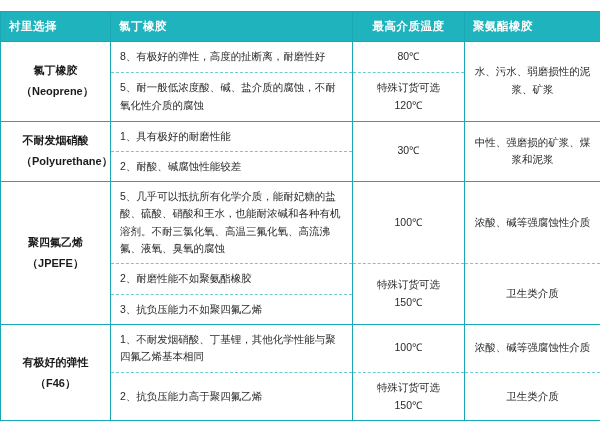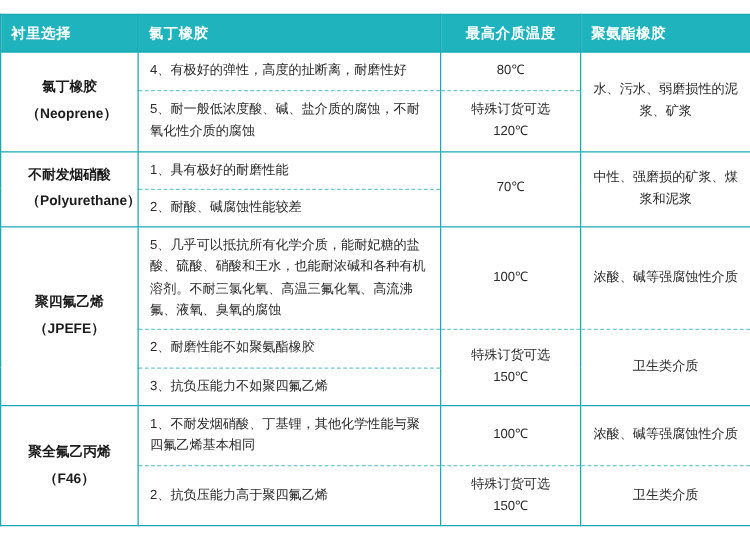--- a/index.html
+++ b/index.html
@@ -109,21 +109,21 @@
       </tr>
     </thead>
     <tbody>
 
       <tr>
         <td class="name" rowspan="2">
           <span class="txt">氯丁橡胶
 （Neoprene）</span>
         </td>
         <td class="feature dash-bottom">
-          <span class="txt">4、有极好的弹性，高度的扯断离，耐磨性好</span>
+          <span class="txt">8、有极好的弹性，高度的扯断离，耐磨性好</span>
         </td>
         <td class="temp dash-bottom">
           <span class="txt">80℃</span>
         </td>
         <td class="scope" rowspan="2">
           <span class="txt">水、污水、弱磨损性的泥浆、矿浆</span>
         </td>
       </tr>
       <tr>
         <td class="feature dash-top">
@@ -137,21 +137,21 @@
 
       <tr>
         <td class="name" rowspan="2">
           <span class="txt">不耐发烟硝酸
 （Polyurethane）</span>
         </td>
         <td class="feature dash-bottom">
           <span class="txt">1、具有极好的耐磨性能</span>
         </td>
         <td class="temp" rowspan="2">
-          <span class="txt">70℃</span>
+          <span class="txt">30℃</span>
         </td>
         <td class="scope" rowspan="2">
           <span class="txt">中性、强磨损的矿浆、煤浆和泥浆</span>
         </td>
       </tr>
       <tr>
         <td class="feature dash-top">
           <span class="txt">2、耐酸、碱腐蚀性能较差</span>
         </td>
       </tr>
@@ -184,21 +184,21 @@
         </td>
       </tr>
       <tr>
         <td class="feature dash-top">
           <span class="txt">3、抗负压能力不如聚四氟乙烯</span>
         </td>
       </tr>
 
       <tr>
         <td class="name" rowspan="2">
-          <span class="txt">聚全氟乙丙烯
+          <span class="txt">有极好的弹性
 （F46）</span>
         </td>
         <td class="feature dash-bottom">
           <span class="txt">1、不耐发烟硝酸、丁基锂，其他化学性能与聚四氟乙烯基本相同</span>
         </td>
         <td class="temp dash-bottom">
           <span class="txt">100℃</span>
         </td>
         <td class="scope dash-bottom">
           <span class="txt">浓酸、碱等强腐蚀性介质</span>

